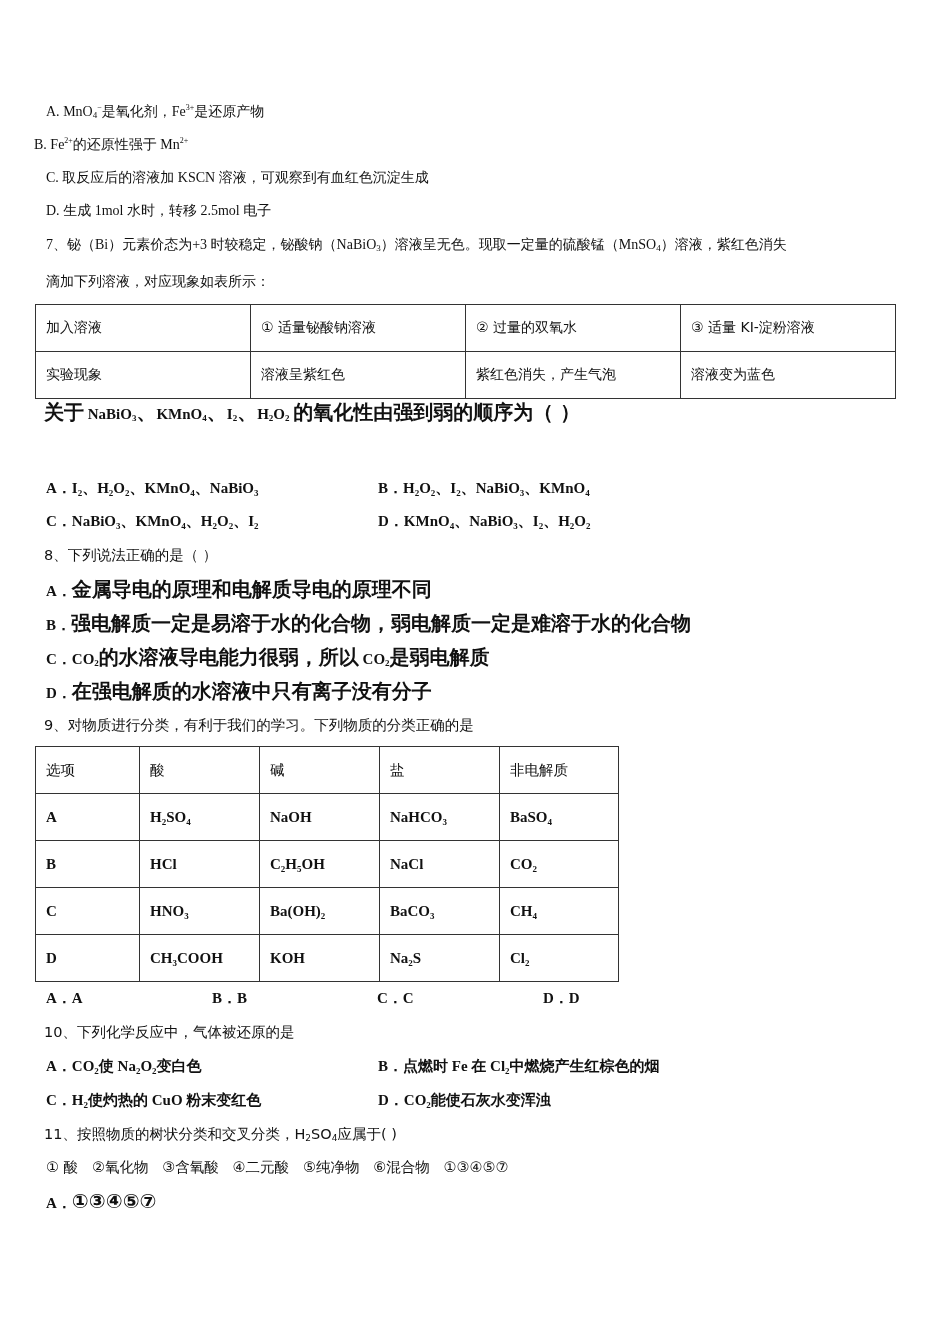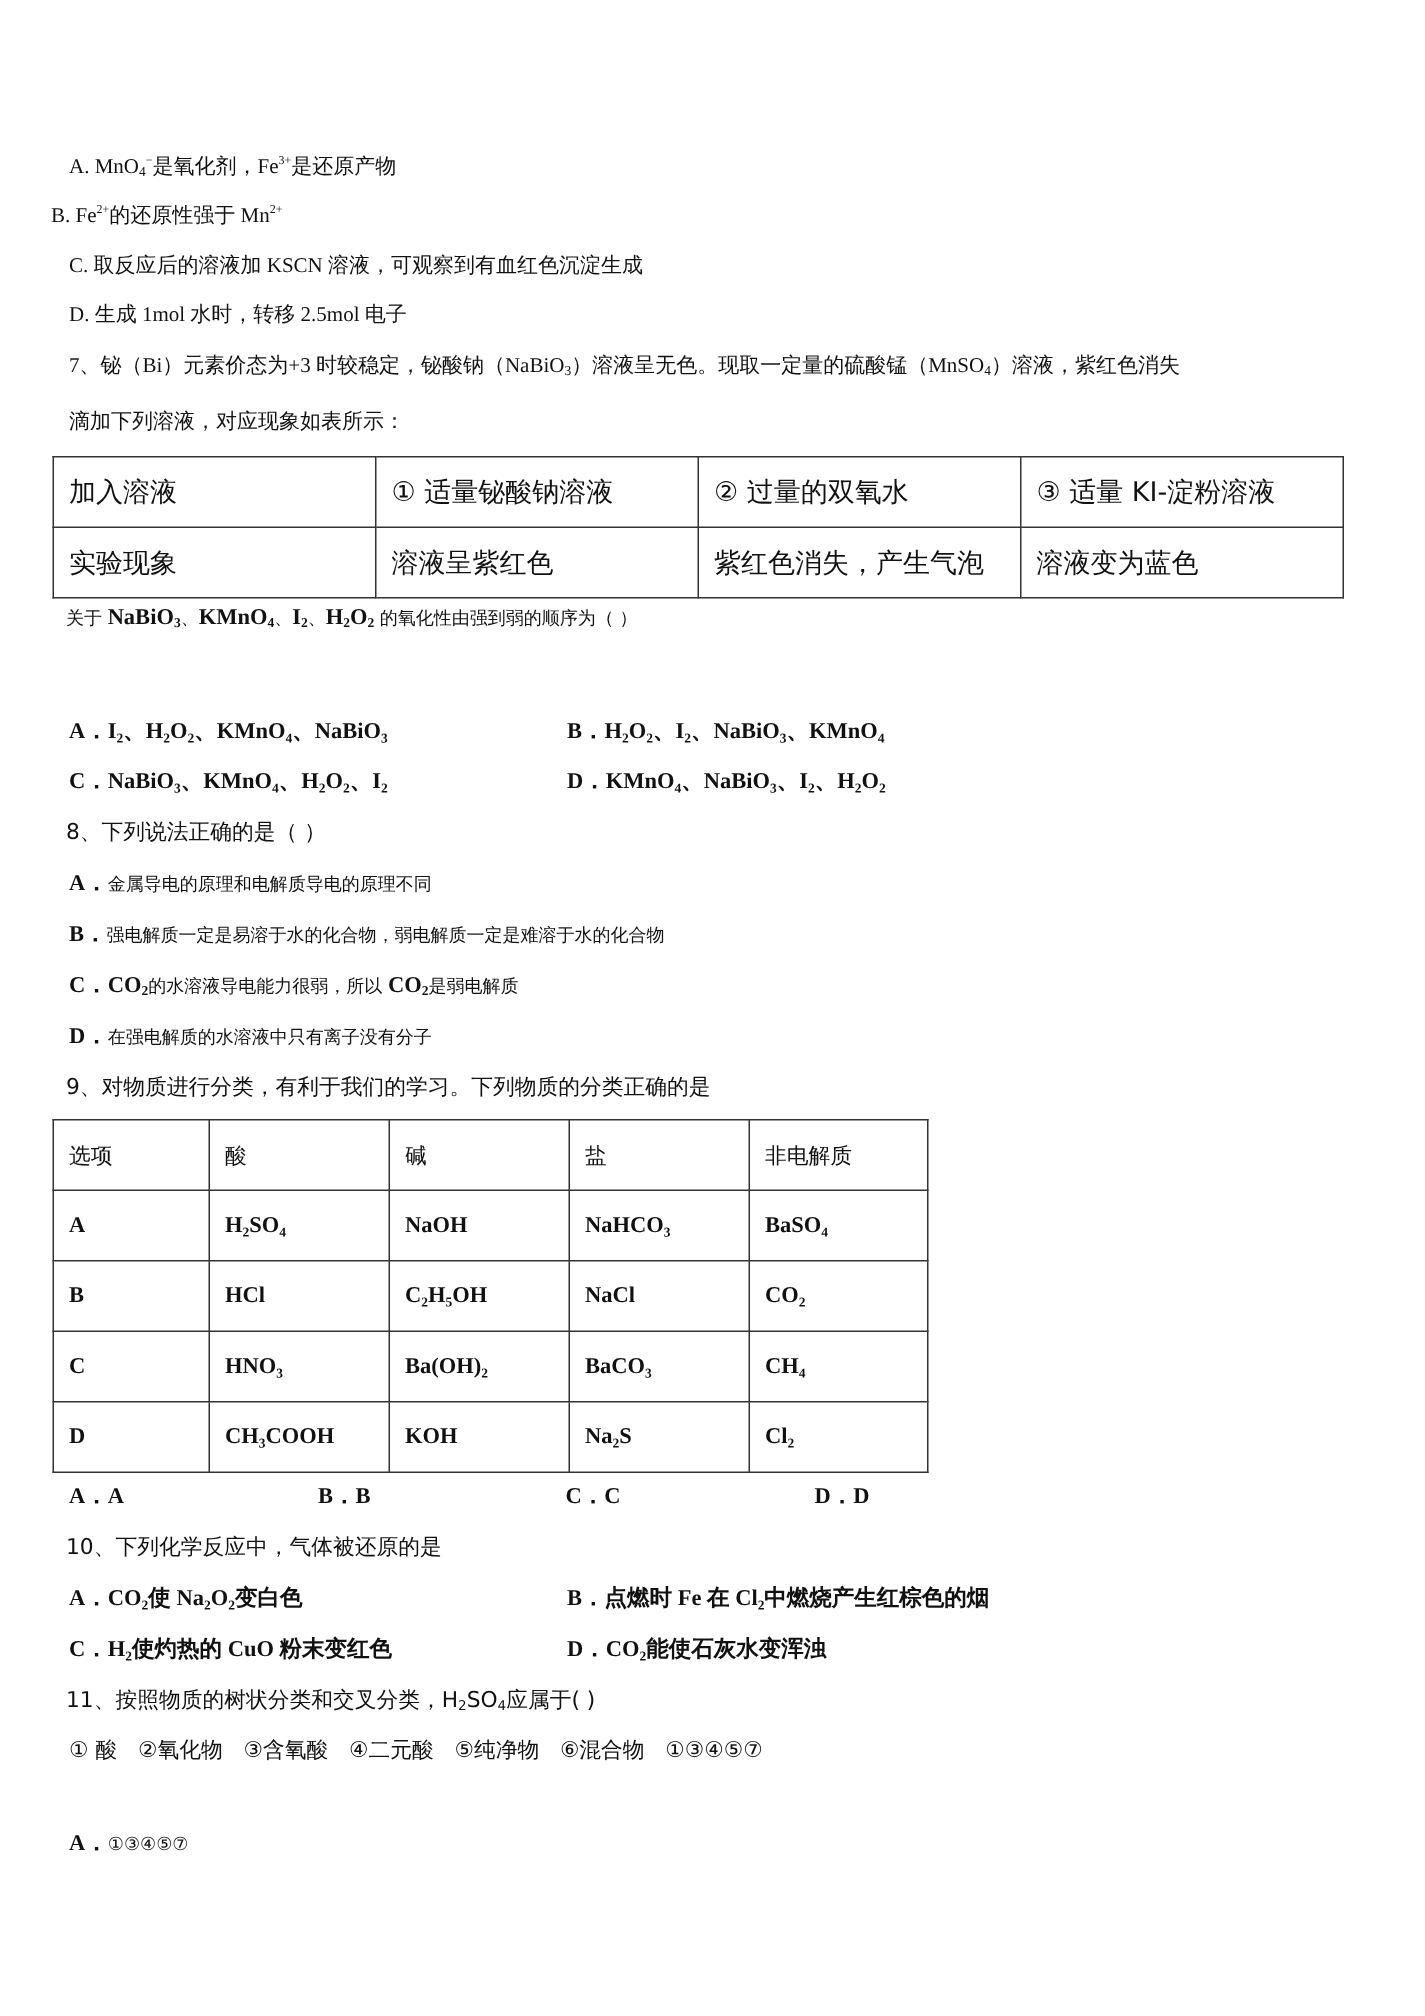--- a/index.html
+++ b/index.html
@@ -5,25 +5,25 @@
   html, body { margin: 0; padding: 0; background: #ffffff; }
   body { width: 950px; height: 1344px; position: relative; overflow: hidden; color: #111; }
   .page { position: absolute; left: 0; top: 0; width: 950px; height: 1344px; }
   .line { position: absolute; white-space: nowrap; font-size: 15px; line-height: 20px; }
   .mono { font-family: Liberation Serif, serif; font-size: 14px; }
   .sans { font-family: "DejaVu Sans", "Liberation Sans", sans-serif; font-size: 14.5px; }
   sub { font-size: 9px; vertical-align: -2px; line-height: 0; }
   sup { font-size: 8px; vertical-align: 6px; line-height: 0; }
   table { position: absolute; border-collapse: collapse; }
   td { border: 1.5px solid #333; padding: 0 10px; font-size: 15px; vertical-align: middle; }
-  .t7 td { height: 46px; font-family: "DejaVu Sans", "Liberation Sans", sans-serif; font-size: 18px; }
+  .t7 td { height: 46px; font-family: "DejaVu Sans", "Liberation Sans", sans-serif; font-size: 14px; }
   .t9 td { height: 46px; font-family: "Liberation Serif", "DejaVu Serif", serif; font-weight: bold; font-size: 15px; }
   .t9 tr.hdr td { font-family: "DejaVu Sans", "Liberation Sans", sans-serif; font-weight: normal; font-size: 14.5px; }
   .opt { position: absolute; white-space: nowrap; font-family: "Liberation Serif", "DejaVu Serif", serif; font-weight: bold; font-size: 15px; line-height: 20px; }
-  .opt .cn { font-family: "DejaVu Sans", "Liberation Sans", sans-serif; font-weight: normal; font-size: 12px; }
+  .opt .cn { font-family: "DejaVu Sans", "Liberation Sans", sans-serif; font-weight: bold; font-size: 20px; }
 </style>
 </head>
 <body>
 
 <div class="page">
 
   <div class="line mono" style="left:46px; top:102px;">
     <span>A.</span>
     <span>MnO</span><sub>4</sub><sup>−</sup><span>是氧化剂，Fe</span><sup>3+</sup><span>是还原产物</span>
   </div>
@@ -177,17 +177,17 @@
   </div>
   <div class="line sans" style="left:46px; top:1157px; word-spacing:0;">
     <span>① 酸</span>&nbsp;&nbsp;
     <span>②氧化物</span>&nbsp;&nbsp;
     <span>③含氧酸</span>&nbsp;&nbsp;
     <span>④二元酸</span>&nbsp;&nbsp;
     <span>⑤纯净物</span>&nbsp;&nbsp;
     <span>⑥混合物</span>&nbsp;&nbsp;
     <span>①③④⑤⑦</span>
   </div>
-  <div class="opt" style="left:46px; top:1191px;margin-top:28px;">
+  <div class="opt" style="left:46px; top:1191px;">
     <span>A．</span><span class="cn">①③④⑤⑦</span>
   </div>
 
 </div>
 
 </body></html>

